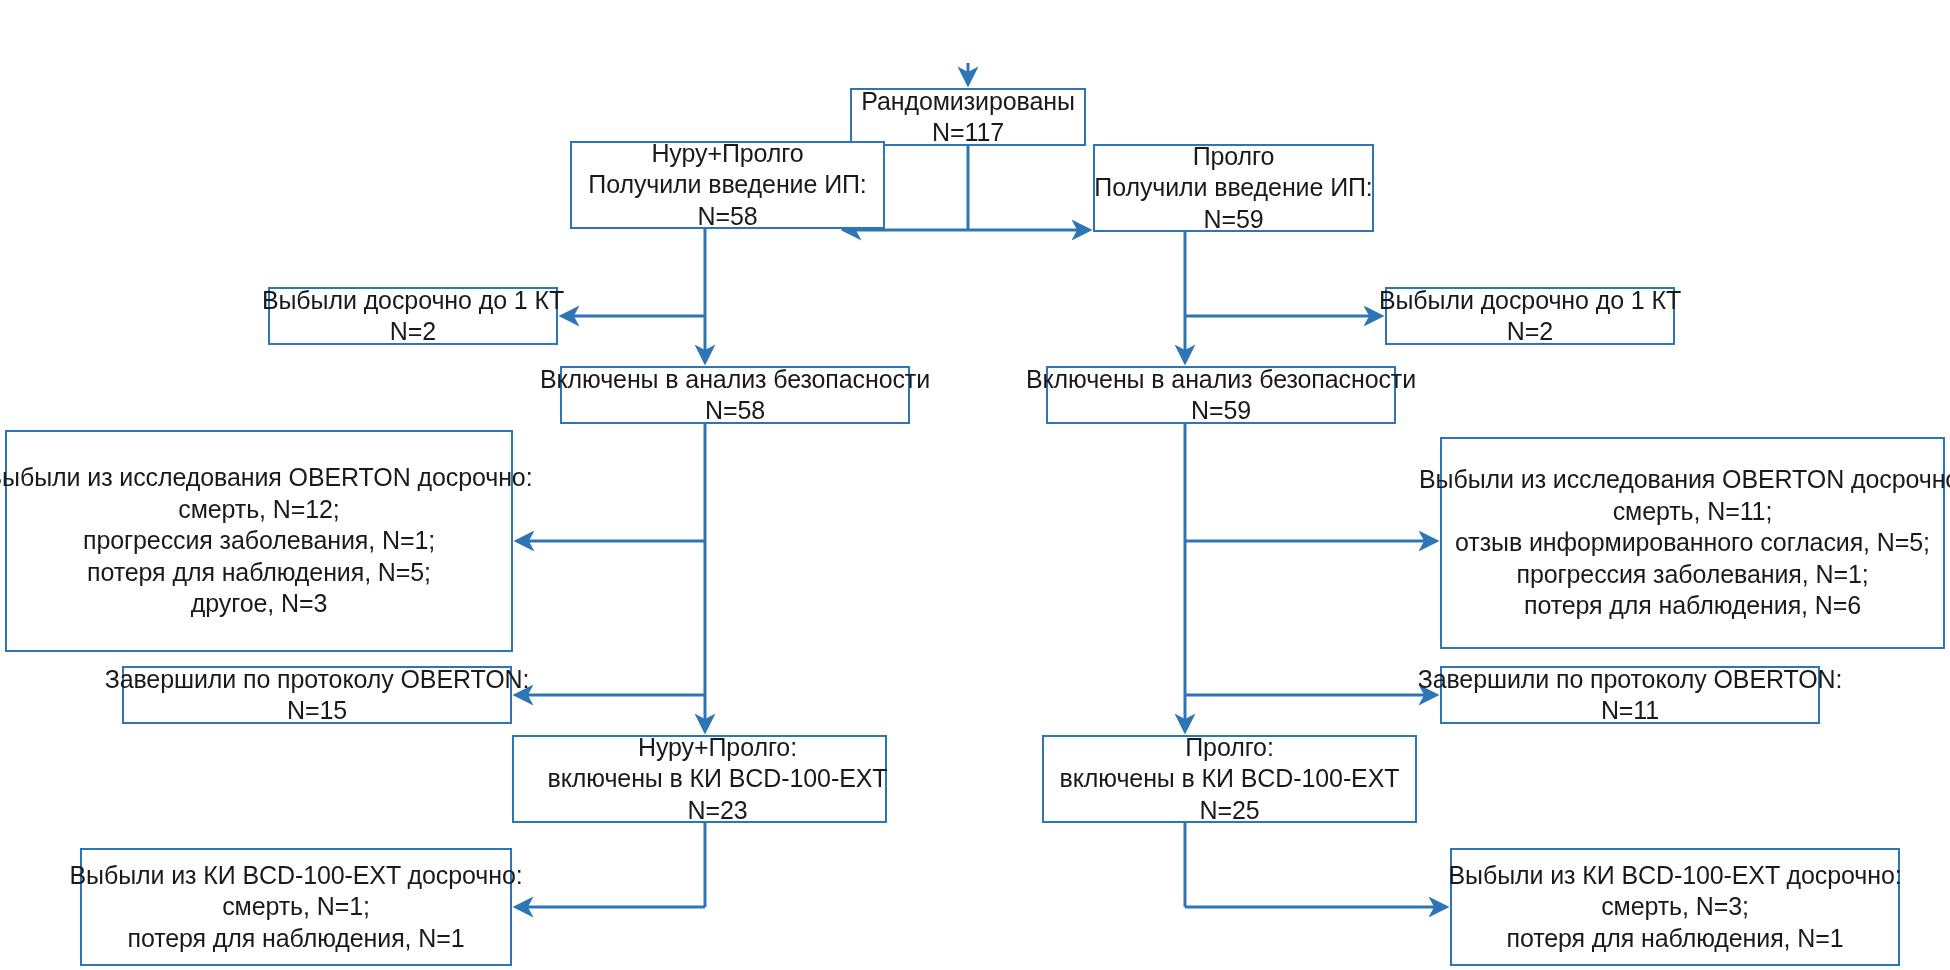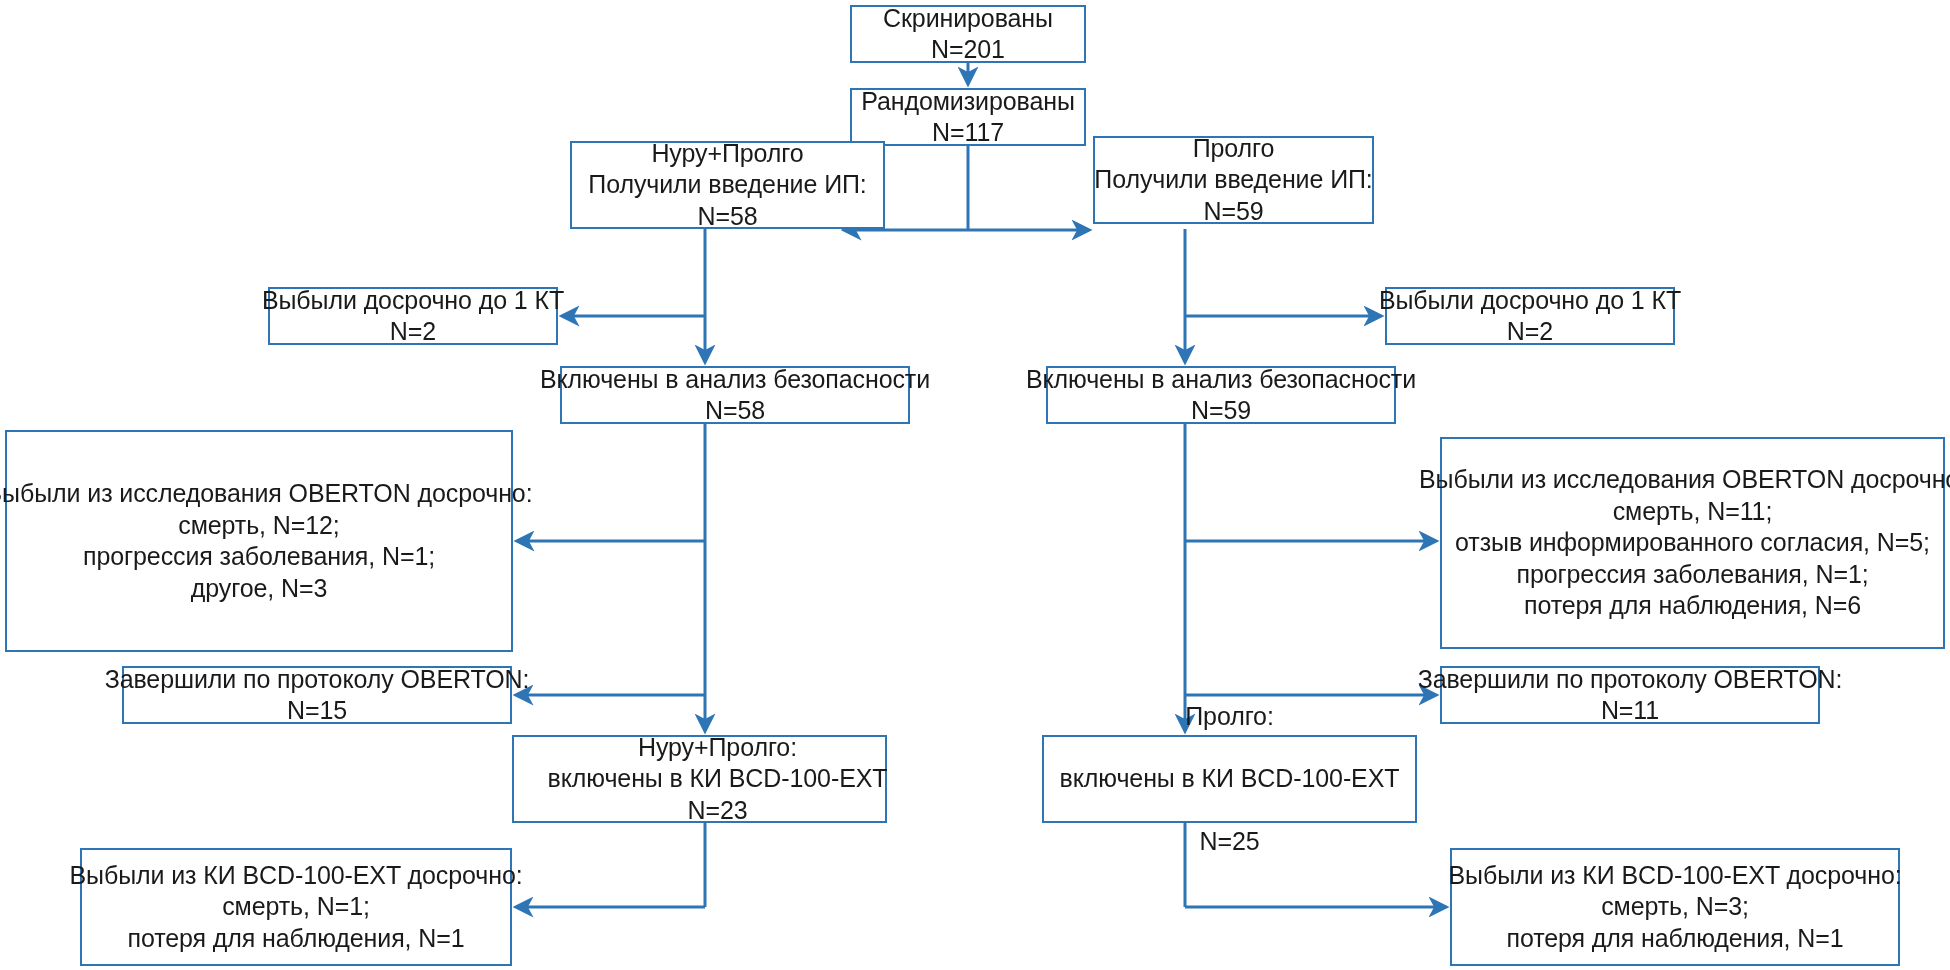--- a/index.html
+++ b/index.html
@@ -79,34 +79,30 @@
 
       <line x1="1185" y1="424" x2="1185" y2="731" marker-end="url(#arrow)"></line>
       <line x1="1185" y1="541" x2="1436" y2="541" marker-end="url(#arrow)"></line>
       <line x1="1185" y1="695" x2="1436" y2="695" marker-end="url(#arrow)"></line>
 
       <line x1="1185" y1="823" x2="1185" y2="907"></line>
       <line x1="1185" y1="907" x2="1446" y2="907" marker-end="url(#arrow)"></line>
     </g>
   </svg>
 
-  <div class="node" style="left: 850px; top: 5px; width: 236px; height: 58px; border-color: rgb(46, 117, 182); color: rgb(26, 26, 26);">
-      <span class="ln">Скринированы</span>
-      <span class="ln">N=201</span>
-    </div>
   <div class="node" style="left: 850px; top: 88px; width: 236px; height: 58px; border-color: rgb(46, 117, 182); color: rgb(26, 26, 26); text-align: center;">
       <span class="ln">Рандомизированы</span>
       <span class="ln">N=117</span>
     </div>
   <div class="node" style="left: 570px; top: 141px; width: 315px; height: 88px; border-color: rgb(46, 117, 182); color: rgb(26, 26, 26);">
       <span class="ln">Нуру+Пролго</span>
       <span class="ln">Получили введение ИП:</span>
       <span class="ln">N=58</span>
     </div>
-  <div class="node" style="left: 1093px; top: 136px; width: 281px; height: 88px; border-color: rgb(46, 117, 182); color: rgb(26, 26, 26);">
+  <div class="node" style="left: 1093px; top: 144px; width: 281px; height: 88px; border-color: rgb(46, 117, 182); color: rgb(26, 26, 26);">
       <span class="ln">Пролго</span>
       <span class="ln">Получили введение ИП:</span>
       <span class="ln">N=59</span>
     </div>
   <div class="node" style="left: 268px; top: 287px; width: 290px; height: 58px; border-color: rgb(46, 117, 182); color: rgb(26, 26, 26);">
       <span class="ln">Выбыли досрочно до 1 КТ</span>
       <span class="ln">N=2</span>
     </div>
   <div class="node" style="left: 1385px; top: 287px; width: 290px; height: 58px; border-color: rgb(46, 117, 182); color: rgb(26, 26, 26);">
       <span class="ln">Выбыли досрочно до 1 КТ</span>
@@ -117,20 +113,21 @@
       <span class="ln">N=58</span>
     </div>
   <div class="node" style="left: 1046px; top: 366px; width: 350px; height: 58px; border-color: rgb(46, 117, 182); color: rgb(26, 26, 26);">
       <span class="ln">Включены в анализ безопасности</span>
       <span class="ln">N=59</span>
     </div>
   <div class="node" style="left: 5px; top: 430px; width: 508px; height: 222px; border-color: rgb(46, 117, 182); color: rgb(26, 26, 26);">
       <span class="ln">Выбыли из исследования OBERTON досрочно:</span>
       <span class="ln">смерть, N=12;</span>
       <span class="ln">прогрессия заболевания, N=1;</span>
+      <span class="ln">потеря для наблюдения, N=5;</span>
       <span class="ln">другое, N=3</span>
     </div>
   <div class="node" style="left: 1440px; top: 437px; width: 505px; height: 212px; border-color: rgb(46, 117, 182); color: rgb(26, 26, 26);">
       <span class="ln">Выбыли из исследования OBERTON досрочно:</span>
       <span class="ln">смерть, N=11;</span>
       <span class="ln">отзыв информированного согласия, N=5;</span>
       <span class="ln">прогрессия заболевания, N=1;</span>
       <span class="ln">потеря для наблюдения, N=6</span>
     </div>
   <div class="node" style="left: 122px; top: 666px; width: 390px; height: 58px; border-color: rgb(46, 117, 182); color: rgb(26, 26, 26);">
@@ -139,21 +136,21 @@
     </div>
   <div class="node" style="left: 1440px; top: 666px; width: 380px; height: 58px; border-color: rgb(46, 117, 182); color: rgb(26, 26, 26);">
       <span class="ln">Завершили по протоколу OBERTON:</span>
       <span class="ln">N=11</span>
     </div>
   <div class="node" style="left: 512px; top: 735px; width: 375px; height: 88px; border-color: rgb(46, 117, 182); color: rgb(26, 26, 26); padding-left: 36px;">
       <span class="ln">Нуру+Пролго:</span>
       <span class="ln">включены в КИ BCD-100-EXT</span>
       <span class="ln">N=23</span>
     </div>
-  <div class="node" style="left: 1042px; top: 735px; width: 375px; height: 88px; border-color: rgb(46, 117, 182); color: rgb(26, 26, 26); gap: 31px;">
+  <div class="node" style="left: 1042px; top: 735px; width: 375px; height: 88px; border-color: rgb(46, 117, 182); color: rgb(26, 26, 26);">
       <span class="ln">Пролго:</span>
       <span class="ln">включены в КИ BCD-100-EXT</span>
       <span class="ln">N=25</span>
     </div>
   <div class="node" style="left: 80px; top: 848px; width: 432px; height: 118px; border-color: rgb(46, 117, 182); color: rgb(26, 26, 26);">
       <span class="ln">Выбыли из КИ BCD-100-EXT досрочно:</span>
       <span class="ln">смерть, N=1;</span>
       <span class="ln">потеря для наблюдения, N=1</span>
     </div>
   <div class="node" style="left: 1450px; top: 848px; width: 450px; height: 118px; border-color: rgb(46, 117, 182); color: rgb(26, 26, 26);">

